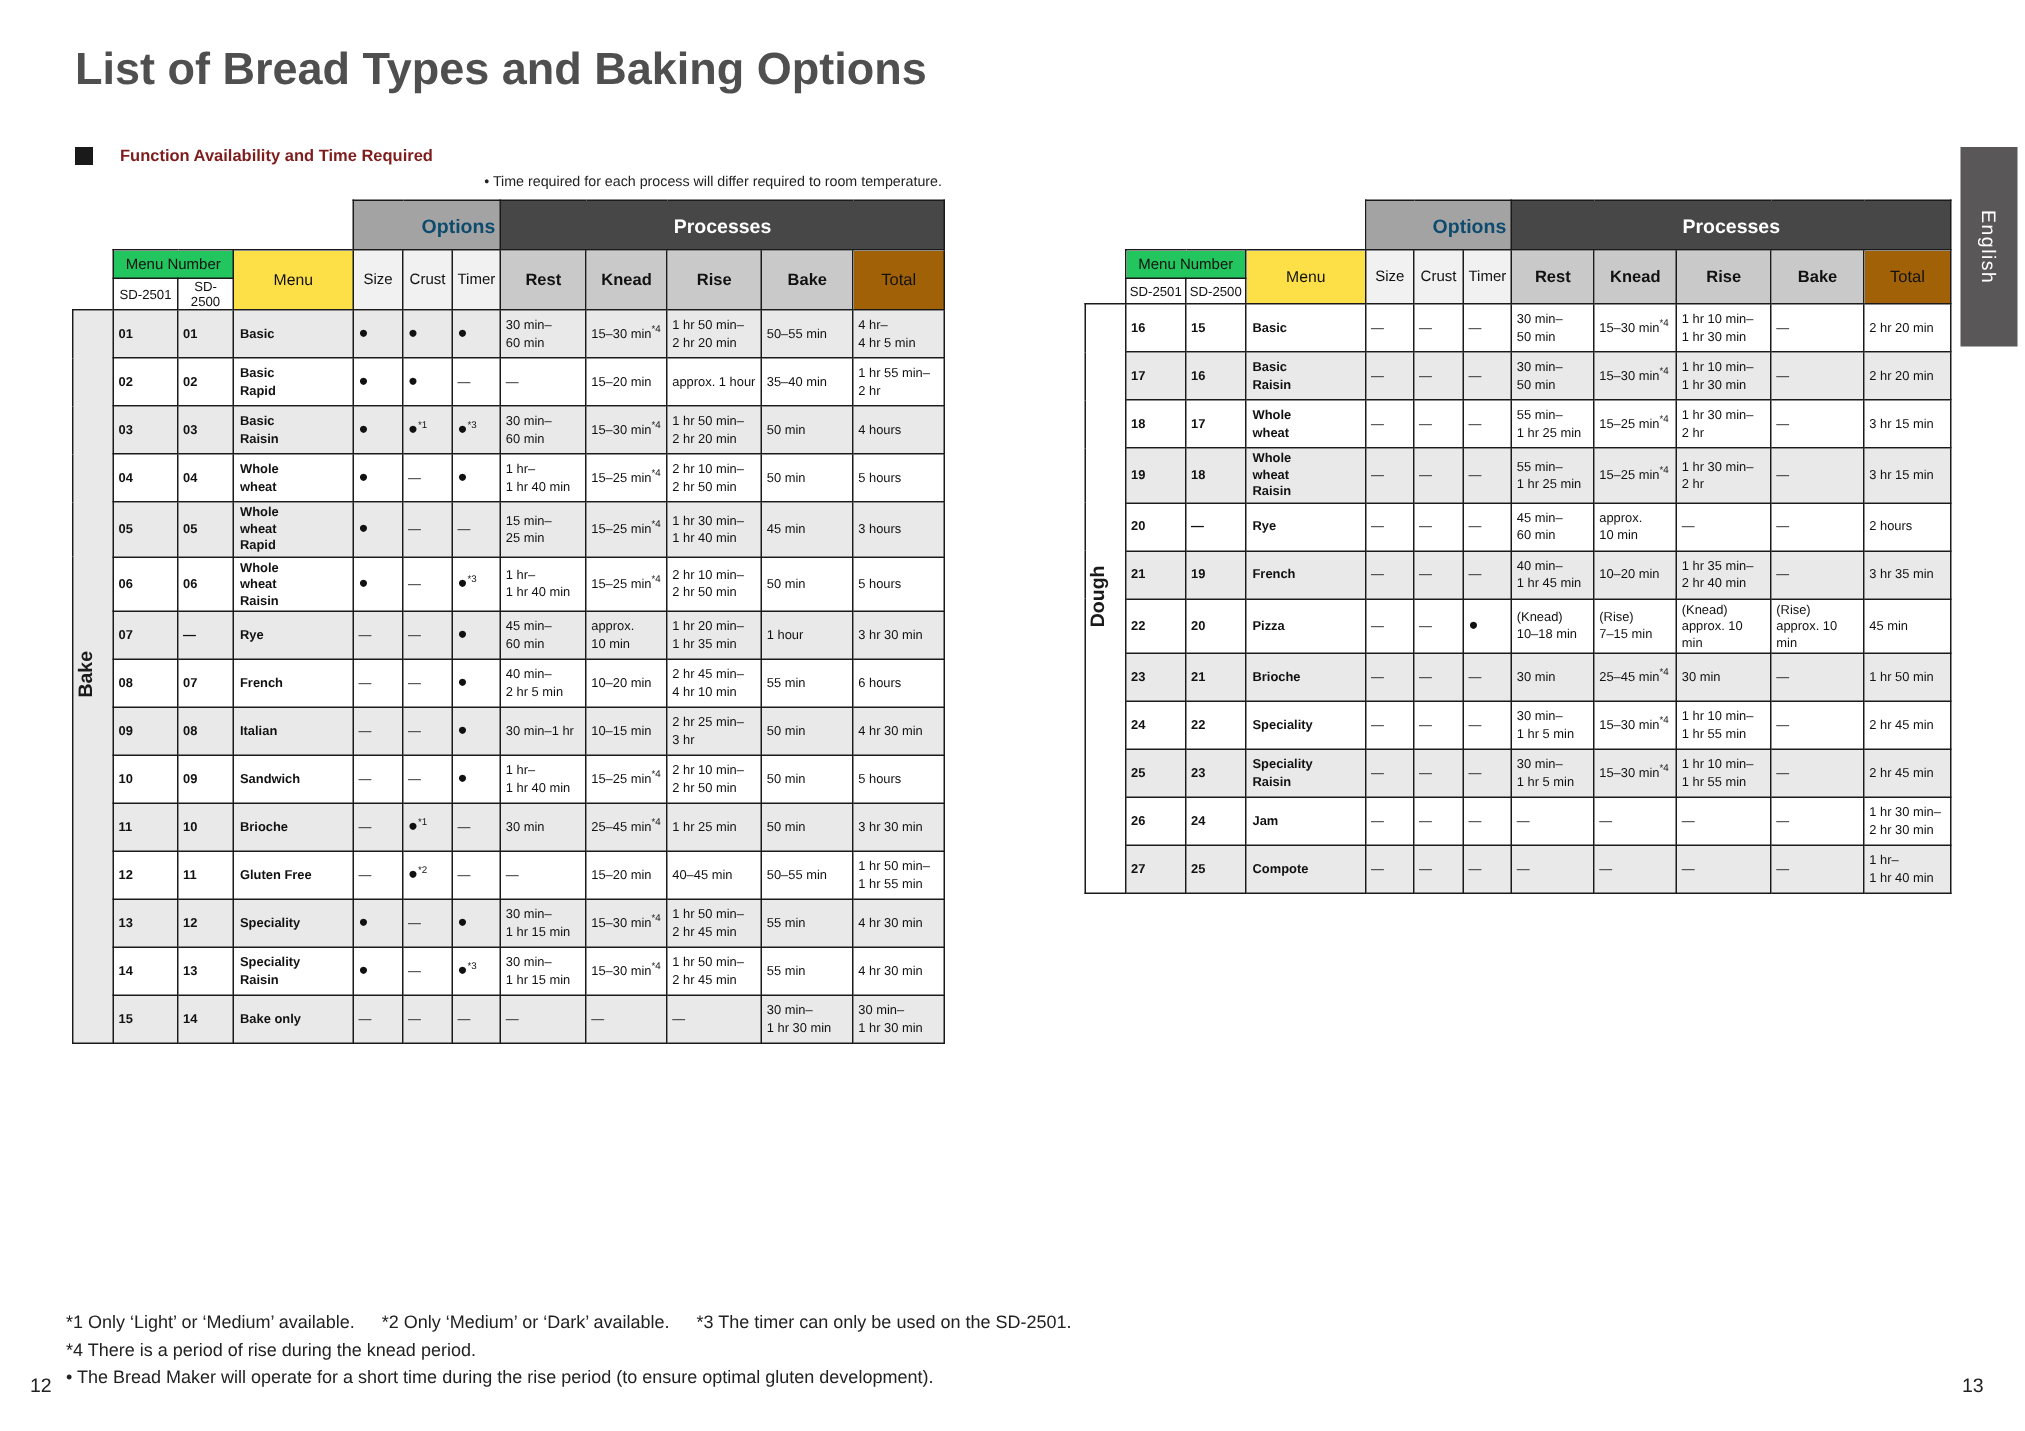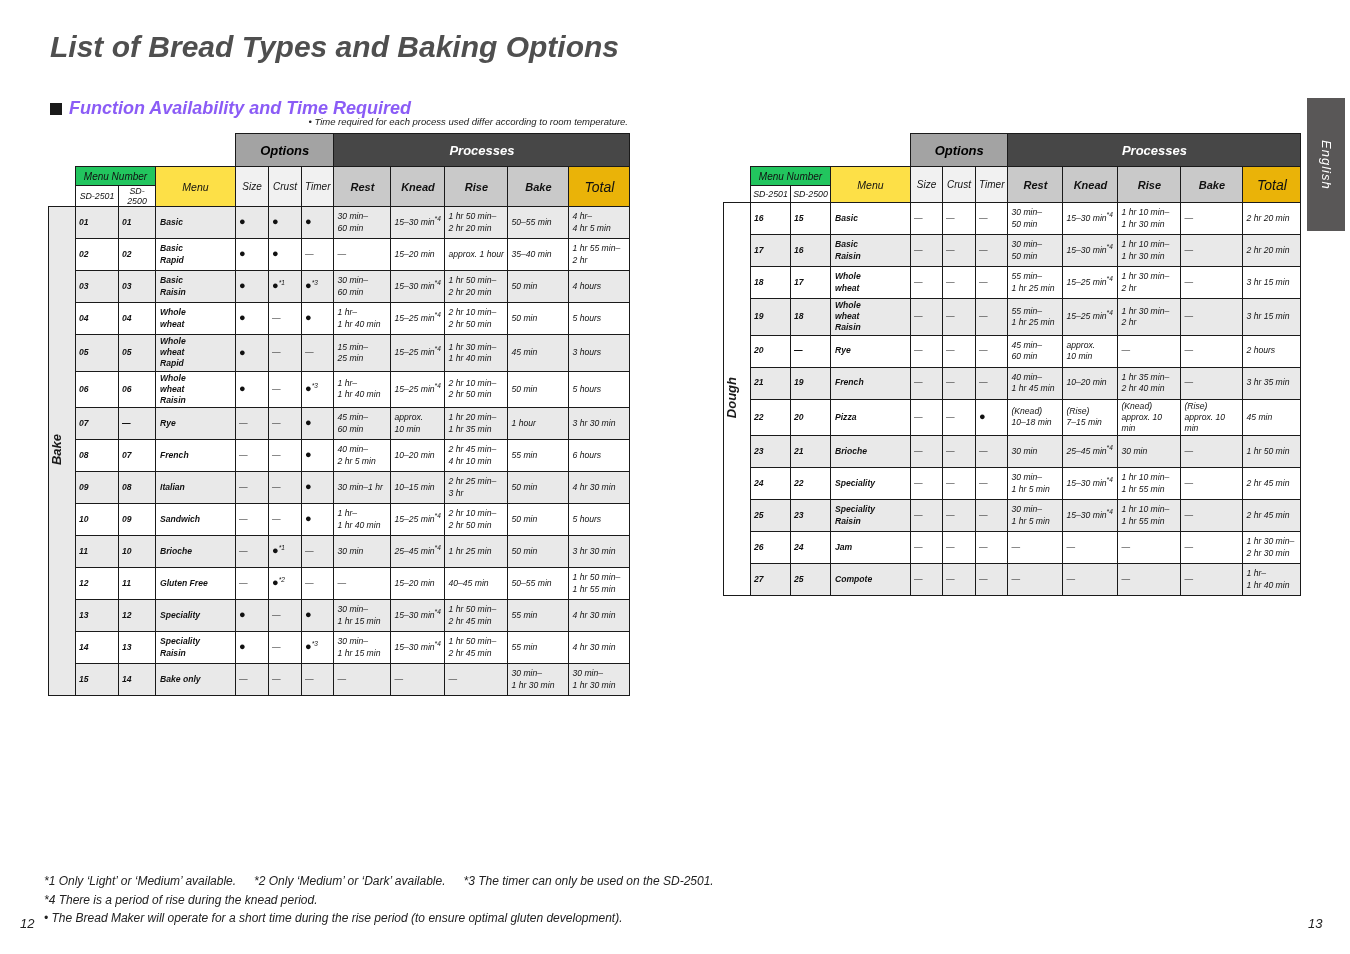--- a/index.html
+++ b/index.html
@@ -1,41 +1,41 @@
 <!DOCTYPE html>
 <html style="--options-bg: #a3a3a3; --processes-bg: #474747; --row-stripe: #e9e9e9; --group-col: #c6c6c6; --tab-bg: #595757; --title-color: #4f4f4f;"><head>
 <meta charset="utf-8">
 <style>
   html,body{margin:0;padding:0;}
   body{font-family:"Liberation Sans","DejaVu Sans",sans-serif;background:#fff;color:#111;}
-  .page{position:relative;width:1350px;height:954px;background:#fff;overflow:hidden;font-style:italic;}
+  .page{position:relative;width:1350px;height:954px;background:#fff;overflow:hidden;}
 
   .title{position:absolute;left:50px;top:30px;font-size:30px;font-weight:bold;color:#4f4f4f;letter-spacing:0px;margin:0;}
-  .section-head{position:absolute;left:50px;top:98px;font-size:18px;font-weight:bold;color:#8b5cf6;display:flex;align-items:center;gap:7px;}
+  .section-head{position:absolute;left:50px;top:98px;font-size:11px;font-weight:bold;color:#7f1d1d;display:flex;align-items:center;gap:18px;}
   .sq{display:inline-block;width:12px;height:12px;background:#1a1a1a;}
   .note{position:absolute;left:48px;top:116px;width:580px;text-align:right;font-size:9.5px;color:#222;}
 
   .tbl-wrap{position:absolute;top:133px;}
   #bake-mount{left:48px;}
   #dough-mount{left:723px;}
 
   table.bt{border-collapse:collapse;table-layout:fixed;}
   .bt td,.bt th{border:1px solid #1a1a1a;padding:1px 3px;overflow:hidden;}
   .bt .nob{border:none;background:#fff;}
   .r1{height:33px;}
   .r2 th{height:16px;}
   .r3 th{height:16px;margin-top:16px;}
-  th.opt{background:var(--options-bg,#a3a3a3);color:#000000;font-size:13px;font-weight:bold;}
+  th.opt{background:var(--options-bg,#a3a3a3);color:#0c4a6e;font-size:13px;font-weight:bold;text-align:right;}
   th.proc{background:var(--processes-bg,#474747);color:#fff;font-size:13px;font-weight:bold;}
   th.mn{background:#22c55e;font-size:10px;font-weight:normal;}
   th.model{background:#fff;font-size:8.8px;font-weight:normal;padding:0 1px;}
   th.menuh{background:#fde047;font-size:10.5px;font-weight:normal;}
   th.sct{background:#f1f1f1;font-size:10px;font-weight:normal;}
   th.ph{background:#c9c9c9;font-size:11px;font-weight:bold;}
-  th.th{background:#eab308;font-size:14px;font-weight:normal;}
+  th.th{background:#a16207;font-size:11px;font-weight:normal;}
 
   .bt tbody td{height:29px;font-size:8.6px;line-height:1.3;text-align:left;vertical-align:middle;background:#fff;}
   .bt tbody tr.gray td{background:#e9e9e9;}
   td.grouplab{background:#fff;text-align:center;vertical-align:middle;padding:0;}
   td.grouplab.graycol{background:#c6c6c6;}
   .grouplab span{writing-mode:vertical-rl;transform:rotate(180deg);font-size:13px;font-weight:bold;color:#1a1a1a;}
   td.num{text-align:center;font-size:12px;font-weight:bold;}
   td.menuname{font-size:12px;font-weight:bold;line-height:1.1;padding-left:4px;}
   td.optc{text-align:center;}
   td.dashc{text-align:center;font-size:10px;}
@@ -55,21 +55,21 @@
 <body>
 
 <div class="page">
   <h1 class="title" style="color: rgb(79, 79, 79);">List of Bread Types and Baking Options</h1>
 
   <div class="section-head">
     <span class="sq"></span>
     <span>Function Availability and Time Required</span>
   </div>
 
-  <div class="note">• Time required for each process used differ according to room temperature.</div>
+  <div class="note">• Time required for each process will differ required to room temperature.</div>
 
   <div class="tbl-wrap" id="bake-mount">
       <table class="bt">
         <colgroup>
           <col style="width: 27px;">
           <col style="width: 43px;">
           <col style="width: 37px;">
           <col style="width: 80px;">
           <col style="width: 33px;">
           <col style="width: 33px;">

